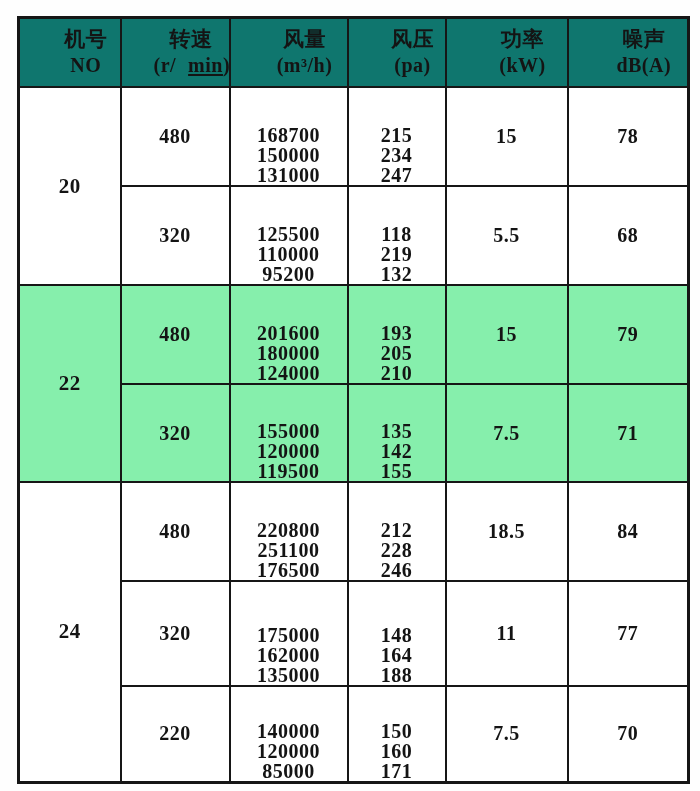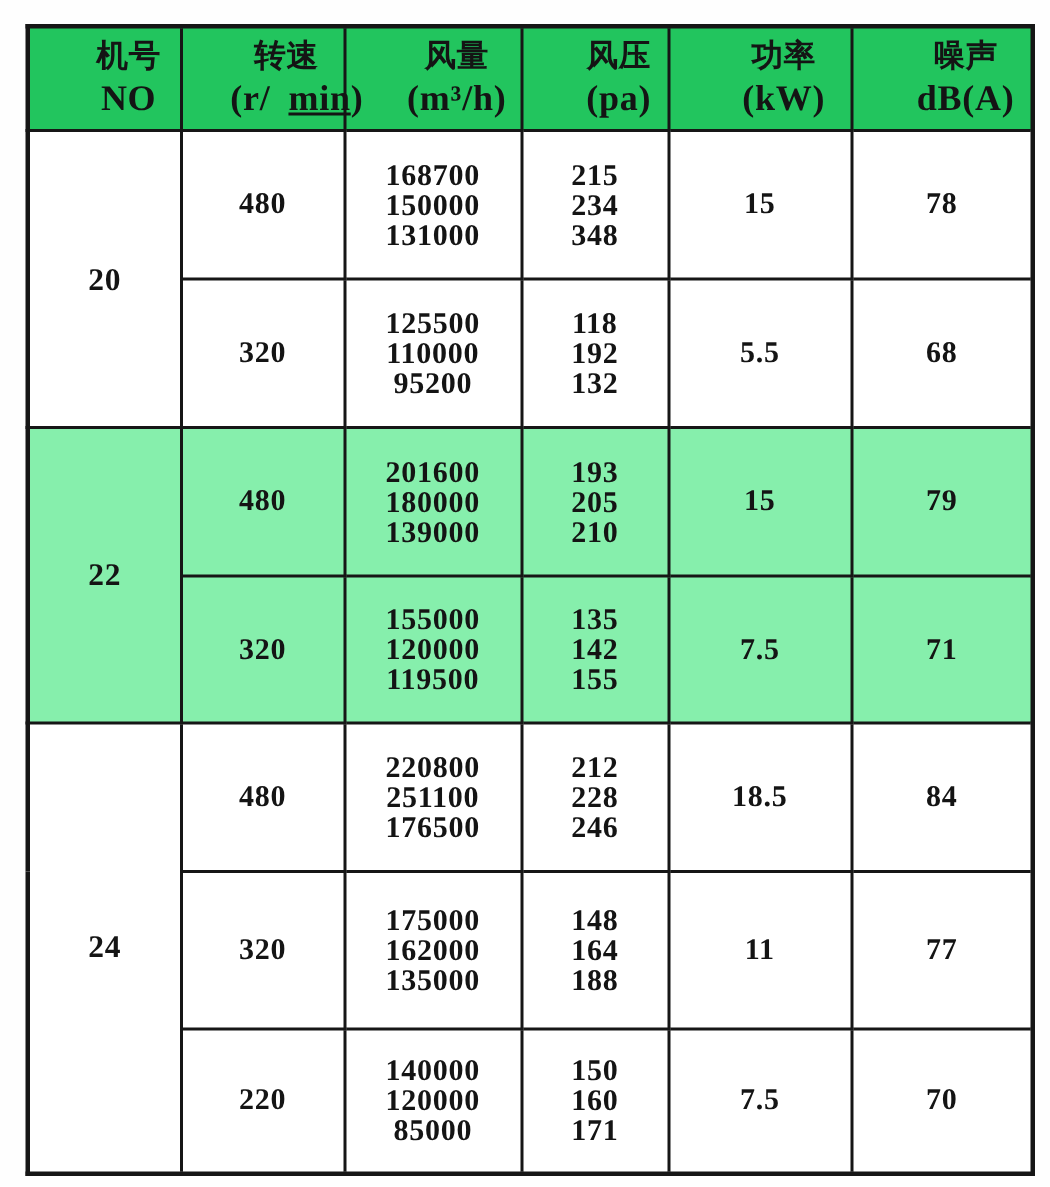--- a/index.html
+++ b/index.html
@@ -23,40 +23,40 @@
   }
   th, td {
     border: 2px solid #161616;
     padding: 0;
     text-align: center;
     vertical-align: middle;
     font-weight: bold;
     letter-spacing: 0.5px;
   }
   thead th {
-    background: #22c55e;
+    background: #0f766e;
     font-size: 21px;
     line-height: 1.28;
     font-weight: bold;
     height: 67px;
     padding-left: 32px;
   }
-  .unit-line { font-size: 24px; font-weight: bold; display: block; }
+  .unit-line { font-size: 20px; font-weight: bold; display: block; }
   .title-line { display: block; }
   .u-underline { text-decoration: underline; text-underline-offset: 2px; margin-left: 12px; }
 
   td { font-size: 20px; }
   td.no-cell { font-size: 21px; }
 
   tr.shaded td { background: #86efac; }
 
   .triple {
     display: flex;
     flex-direction: column;
-    justify-content: center;
+    justify-content: flex-end;
     height: 100%;
   }
   .triple > div { line-height: 1; }
 
   td.vcell { height: 100%; }
 </style>
 </head>
 <body>
 
 <div class="page">
@@ -106,54 +106,54 @@
           <div class="triple">
             <div>168700</div>
             <div>150000</div>
             <div>131000</div>
           </div>
         </td>
         <td class="vcell">
           <div class="triple">
             <div>215</div>
             <div>234</div>
-            <div>348</div>
+            <div>247</div>
           </div>
         </td>
         <td>15</td>
         <td>78</td>
       </tr>
       <tr style="height:99px">
         <td>320</td>
         <td class="vcell">
           <div class="triple">
             <div>125500</div>
             <div>110000</div>
             <div>95200</div>
           </div>
         </td>
         <td class="vcell">
           <div class="triple">
             <div>118</div>
-            <div>192</div>
+            <div>219</div>
             <div>132</div>
           </div>
         </td>
         <td>5.5</td>
         <td>68</td>
       </tr>
 
       <tr class="shaded" style="height:99px">
         <td class="no-cell" rowspan="2">22</td>
         <td>480</td>
         <td class="vcell">
           <div class="triple">
             <div>201600</div>
             <div>180000</div>
-            <div>139000</div>
+            <div>124000</div>
           </div>
         </td>
         <td class="vcell">
           <div class="triple">
             <div>193</div>
             <div>205</div>
             <div>210</div>
           </div>
         </td>
         <td>15</td>

